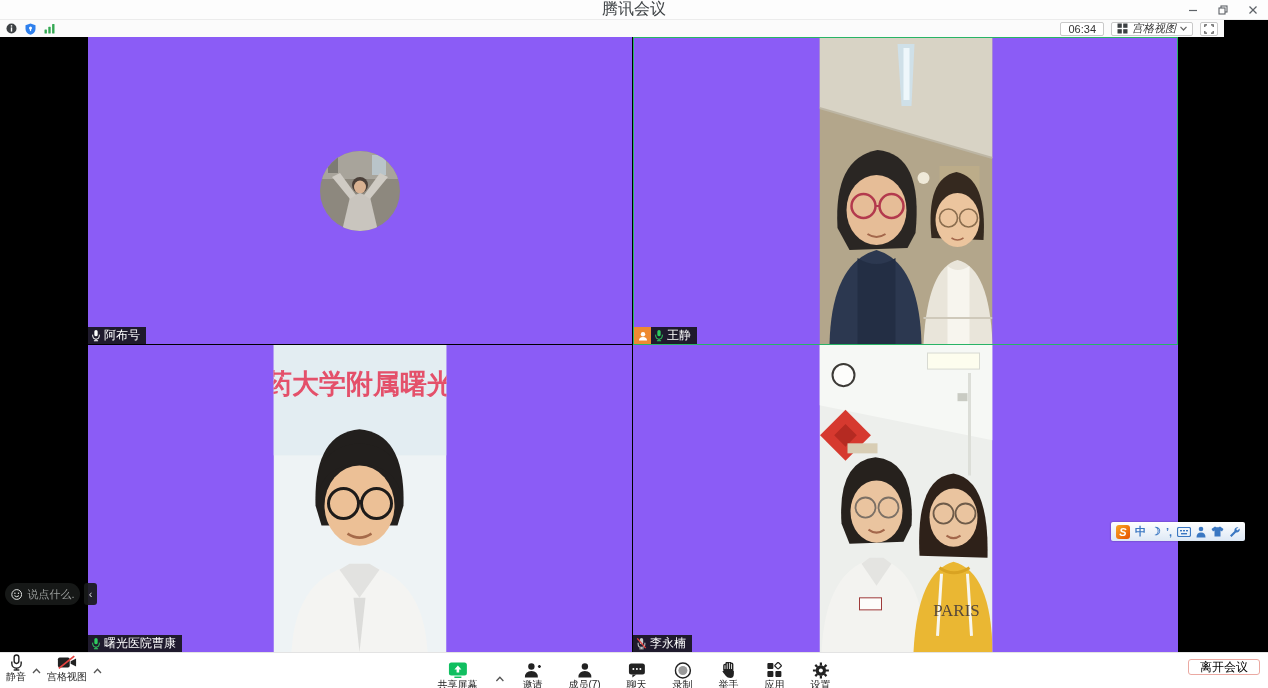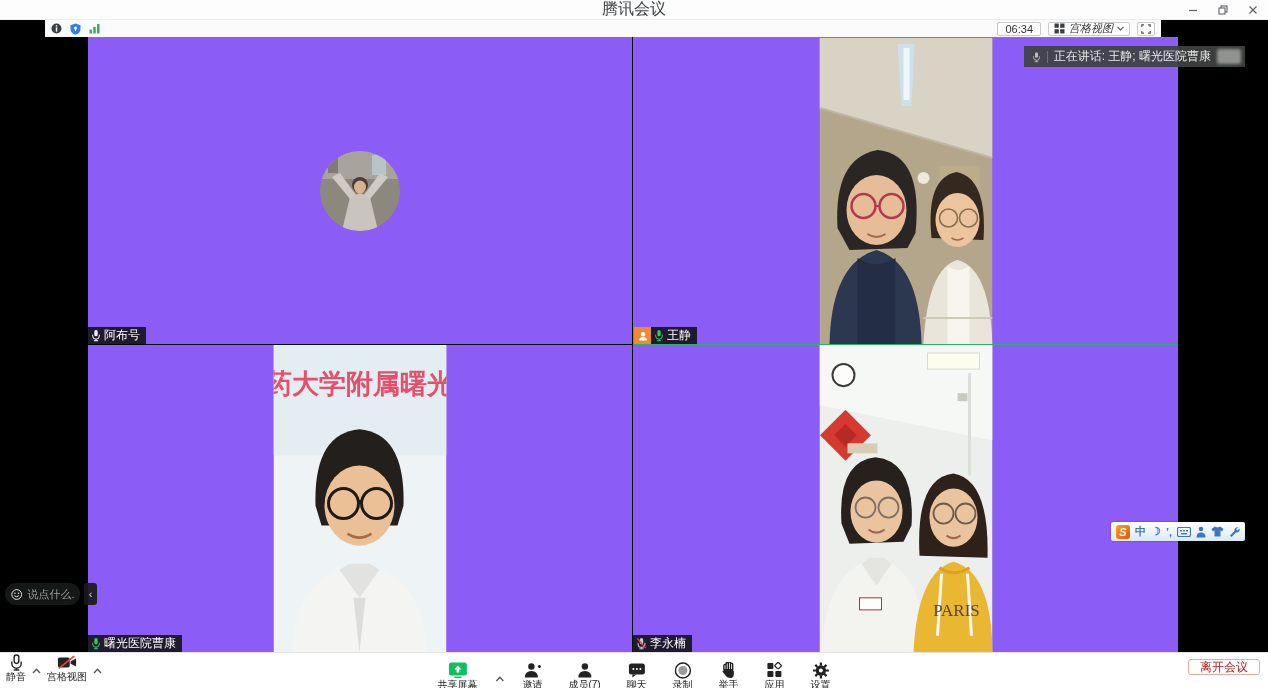--- a/index.html
+++ b/index.html
@@ -9,22 +9,22 @@
 
   
   .titlebar { position:absolute; top:0; left:0; width:1268px; height:20px;
               background:#fdfdfd; border-bottom:1px solid #ececec;
               display:flex; align-items:center; justify-content:center; }
   .titlebar .title { font-size:16px; color:#3c4043; }
   .win-controls { position:absolute; right:0; top:0; height:20px; display:flex; }
   .win-btn { width:30px; height:20px; display:flex; align-items:center; justify-content:center; cursor:pointer; }
 
   
-  .statusbar { position:absolute; top:20px; left:0; width:1116px; height:17px;
-               background:#fbfbfb; display:flex; align-items:center;margin-left:45px; }
+  .statusbar { position:absolute; top:20px; left:0; width:1224px; height:17px;
+               background:#fbfbfb; display:flex; align-items:center; }
   .status-left { display:flex; align-items:center; gap:8px; padding-left:6px; }
   .status-right { margin-left:auto; display:flex; align-items:center; gap:7px; padding-right:6px; }
   .timer-box { border:1px solid #c9c9c9; border-radius:2px; background:#fff;
                font-size:11px; color:#333; padding:0 7px; height:14px; line-height:13px; }
   .view-btn { display:flex; align-items:center; gap:4px; border:1px solid #c9c9c9; border-radius:2px;
               background:#fff; height:14px; padding:0 5px; font-size:11px; color:#333; cursor:pointer;font-style:italic; }
   .fs-btn { width:18px; height:14px; border:1px solid #c9c9c9; border-radius:2px; background:#fff;
             display:flex; align-items:center; justify-content:center; cursor:pointer; }
 
   
@@ -77,21 +77,21 @@
              border-top:1px solid #e3e3e3; }
   .tool { display:flex; flex-direction:column; align-items:center; justify-content:flex-start;
           height:36px; cursor:pointer; color:#222; }
   .tool .ticon { height:18px; display:flex; align-items:center; justify-content:center; }
   .tool .tlabel { font-size:10px; color:#222; line-height:11px; }
   .tool-caret { display:flex; align-items:center; height:36px; padding:0 2px; cursor:pointer; }
   .tb-left { position:absolute; left:6px; top:0; display:flex; gap:4px; }
   .tb-center { position:absolute; left:50%; top:8px; transform:translateX(-50%); display:flex; gap:6px; }
   .tb-center .tool { padding:0 10px; }
   .leave-btn { position:absolute; right:8px; top:6px; height:16px; padding:0 11px; background:#fff;
-               border:1px solid #eba9a2; border-radius:3px; color:#b91c1c; font-size:12px;
+               border:1px solid #eba9a2; border-radius:3px; color:#000000; font-size:12px;
                display:flex; align-items:center; cursor:pointer; }
 </style>
 </head>
 <body>
 
 <div class="app">
 
   <div class="titlebar">
     <span class="title">腾讯会议</span>
     <div class="win-controls">
@@ -306,31 +306,20 @@
               <path d="M2.5 6.5 v1.5 a4 4 0 0 0 8 0 V6.5" stroke="#c9cccb" stroke-width="1.2" fill="none"></path>
               <line x1="6.5" y1="12" x2="6.5" y2="13.8" stroke="#c9cccb" stroke-width="1.2"></line>
               <line x1="4" y1="13.8" x2="9" y2="13.8" stroke="#c9cccb" stroke-width="1.2"></line>
               <line x1="1.5" y1="1.5" x2="11.5" y2="13" stroke="#e64340" stroke-width="1.6"></line>
             </svg>
           <span>李永楠</span>
         </span>
       </div>
     </div>
 
-    <div class="speaking">
-      <svg width="9" height="12" viewBox="0 0 12 15">
-          <rect x="4" y="1" width="4" height="7.5" rx="2" fill="#b9bdbc"></rect>
-          <path d="M2 6.5 v1.5 a4 4 0 0 0 8 0 V6.5" stroke="#b9bdbc" stroke-width="1.2" fill="none"></path>
-          <line x1="6" y1="12" x2="6" y2="13.8" stroke="#b9bdbc" stroke-width="1.2"></line>
-          <line x1="3.5" y1="13.8" x2="8.5" y2="13.8" stroke="#b9bdbc" stroke-width="1.2"></line>
-        </svg>
-      <span class="sep"></span>
-      <span class="txt">正在讲话: 王静; 曙光医院曹康</span>
-      <span class="blurred"></span>
-    </div>
 
     <div class="chat-pill">
       <svg width="13" height="13" viewBox="0 0 14 14">
           <circle cx="7" cy="7" r="6" fill="none" stroke="#e8eae9" stroke-width="1.2"></circle>
           <circle cx="4.8" cy="5.5" r="0.9" fill="#e8eae9"></circle>
           <circle cx="9.2" cy="5.5" r="0.9" fill="#e8eae9"></circle>
           <path d="M4.2 8.5 Q7 11 9.8 8.5" stroke="#e8eae9" stroke-width="1.2" fill="none"></path>
         </svg>
       <span class="ph">说点什么...</span>
     </div>

